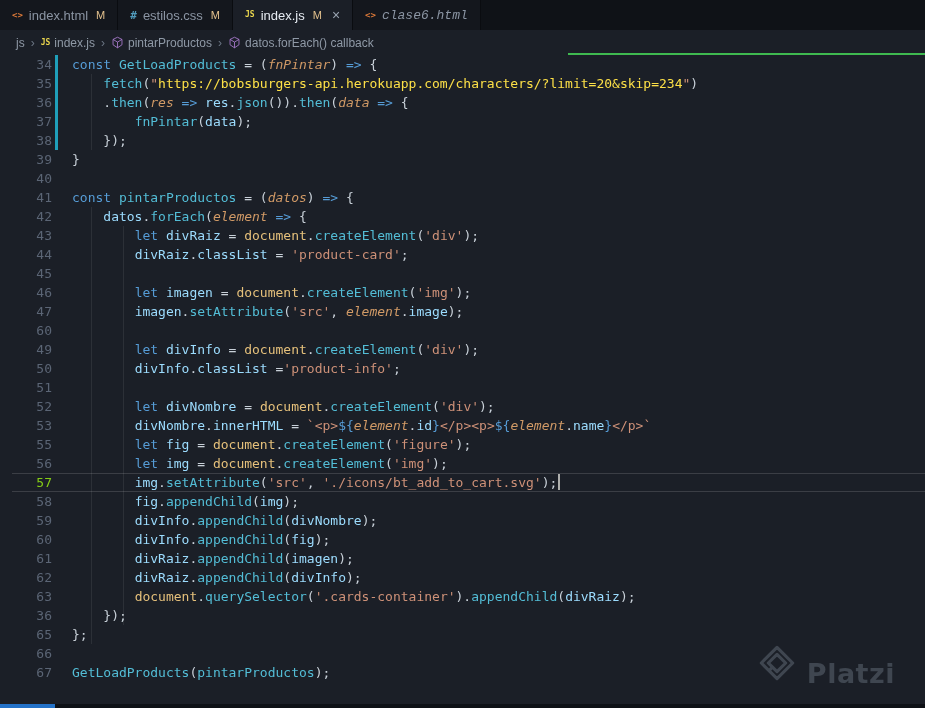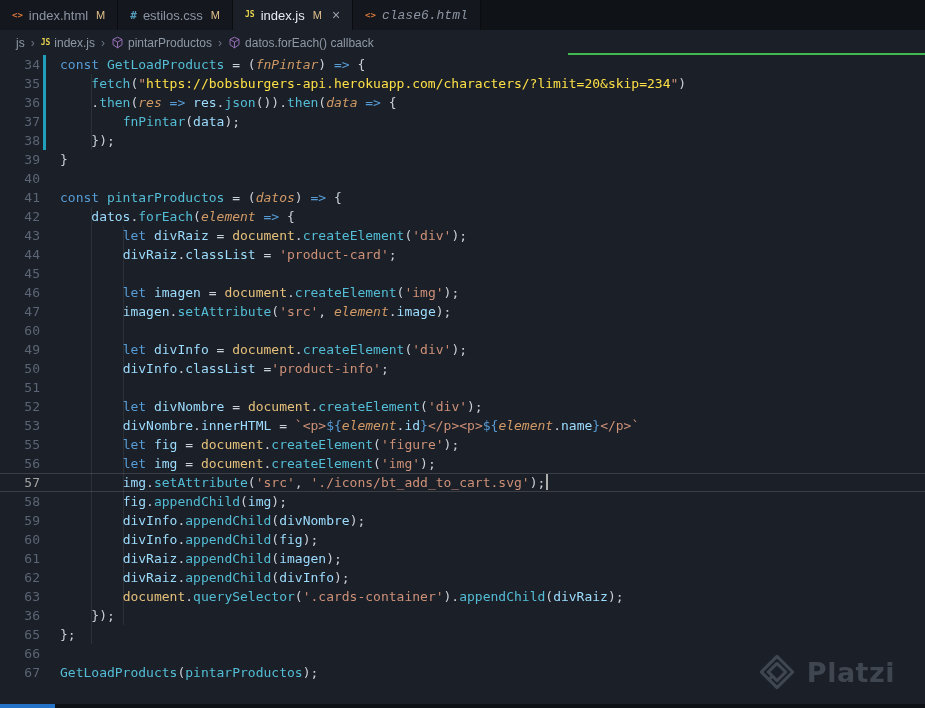--- a/index.html
+++ b/index.html
@@ -27,43 +27,43 @@
   .sep { color:#6b7584; margin:0 3px; font-size:12px; }
   .sym { width:13px; height:13px; display:inline-block; }
 
   .greenline { position:absolute; top:53px; left:568px; right:0; height:2px; background:#3fb950; }
 
   
   .editor { position:absolute; top:55px; left:0; right:0; bottom:4px;
             font-family:"DejaVu Sans Mono", monospace; font-size:13px; line-height:19px;
             background:#1b1f27; overflow:hidden; }
   .iguide { position:absolute; width:1px; background:rgba(255,255,255,0.08); }
-  .cl { display:flex; height:19px; white-space:pre; position:relative; }
+  .cl { display:flex; height:19px; white-space:pre; position:relative;margin-left:12px; }
   .ln { width:40px; text-align:right; color:#5b6575; flex:none; user-select:none; }
   .gm { width:8px; flex:none; position:relative; }
   .gm.mod::before { content:""; position:absolute; left:3px; top:0; bottom:0; width:3px; background:#1f9fba; }
   .ct { padding-left:12px; flex:none; color:#c9d1d9; }
   .cl.cur { box-shadow: inset 0 1px 0 rgba(255,255,255,.14), inset 0 -1px 0 rgba(255,255,255,.14); }
-  .cl.cur .ln { color:#a3a3a3; }
+  .cl.cur .ln { color:#84cc16; }
   .cursor { display:inline-block; width:2px; height:16px; background:#aeafad; vertical-align:-3px; margin-left:1px; }
 
   
   .tk-p { color:#c9d1d9; }
   .tk-k { color:#569cd6; }
   .tk-f { color:#53bdd6; }
   .tk-s { color:#ce9178; }
   .tk-u { color:#fde047; }
   .tk-m { color:#d19a66; font-style:italic; }
   .tk-v { color:#9cdcfe; }
   .tk-d { color:#e5c07b;text-align:right; }
   .tk-r { color:#9cdcfe; }
   .tk-t { color:#569cd6; }
 
   
-  .watermark { position:absolute; right:30px; bottom:12px; display:flex; align-items:center;
+  .watermark { position:absolute; right:30px; bottom:21px; display:flex; align-items:flex-end;
                gap:10px; color:#3f4650; }
   .wm-text { font-family:"DejaVu Sans", sans-serif; font-size:27px; font-weight:bold; letter-spacing:.5px; }
 
   
   .statusstrip { position:absolute; left:0; right:0; bottom:0; height:4px; background:#0e1116; }
   .statusblue { position:absolute; left:0; bottom:0; width:55px; height:4px; background:#2472c8; }
 </style>
 </head>
 <body>
 

